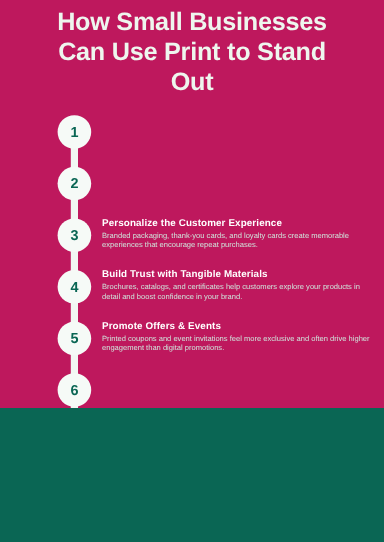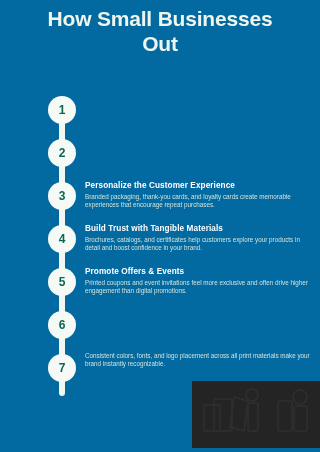--- a/index.html
+++ b/index.html
@@ -10,22 +10,22 @@
     width: 320px;
     height: 452px;
     overflow: hidden;
     background: #0a6654;
     font-family: "Liberation Sans", sans-serif;
     -webkit-font-smoothing: antialiased;
   }
   .poster {
     position: relative;
     width: 320px;
-    height: 452px;
-    background: #0369a1;
+    height: 340px;
+    background: #be185d;
     box-sizing: border-box;
     overflow: hidden;
   }
 
   
   .title-block {
     position: absolute;
     top: 6px;
     left: 10px;
     width: 300px;
@@ -133,20 +133,21 @@
     white-space: nowrap;
   }
 </style>
 </head>
 <body>
 
 <div class="poster">
 
   <div class="title-block">
     <span class="title-text">How Small Businesses</span>
+    <span class="title-text">Can Use Print to Stand</span>
     <span class="title-text">Out</span>
   </div>
 
   <div class="timeline">
     <div class="stem"></div>
 
     <div class="row" style="top:0px;">
       <div class="bullet">1</div>
     </div>
 

